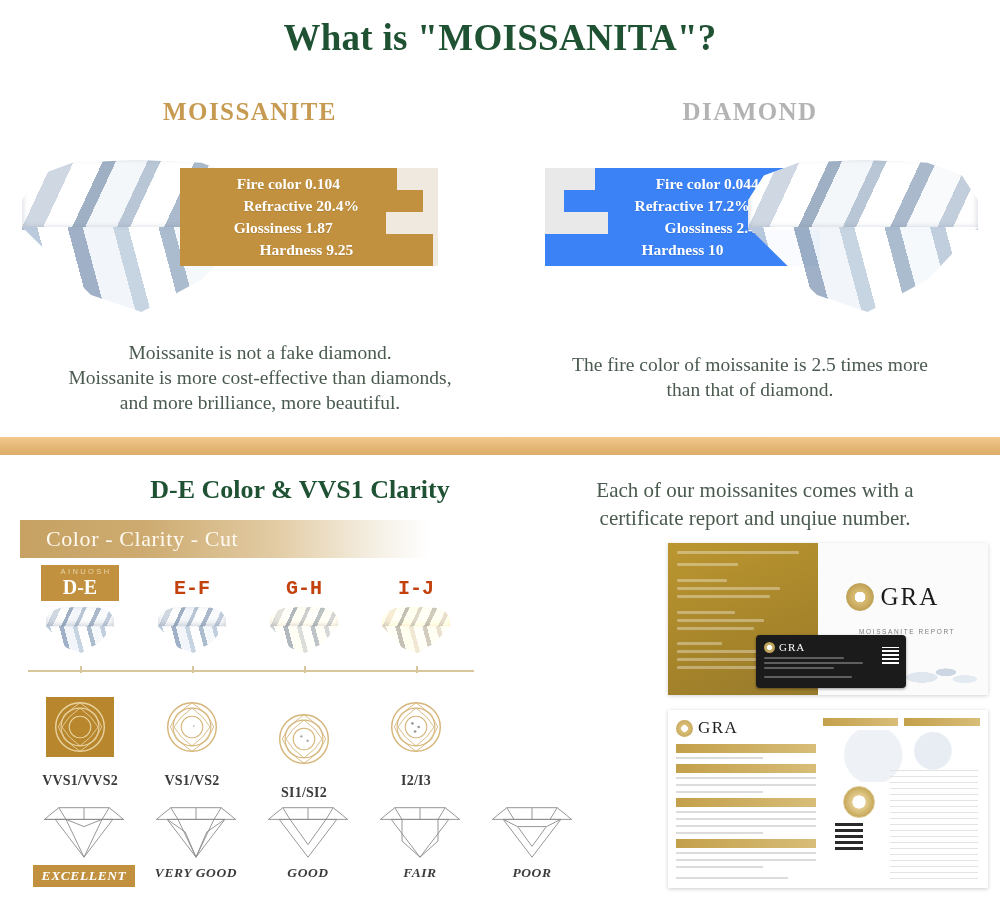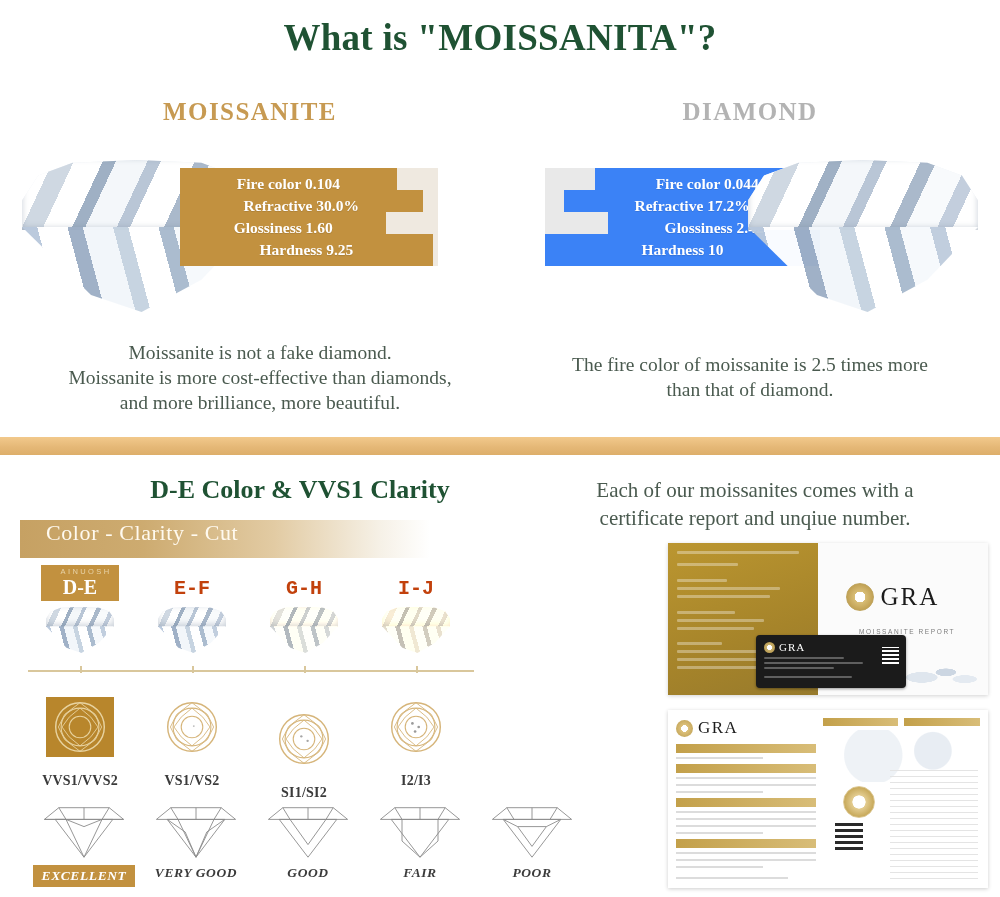--- a/index.html
+++ b/index.html
@@ -57,21 +57,21 @@
      background:linear-gradient(180deg,#f2c98c 0%,#e5b877 55%,#ddae6a 100%);}
 
   
   #subtitle-left{left:20px;top:475px;width:560px;text-align:center;
       font-size:26px;font-weight:700;color:#1f5233;}
   #subtitle-right{left:520px;top:476px;width:470px;text-align:center;
       font-size:21px;line-height:28px;color:#4a5a4f;}
 
   #clarity-banner{left:20px;top:520px;width:410px;height:38px;
       background:linear-gradient(90deg,#c6a163 0%,#cdab70 30%,#e2cba3 62%,#f6f1e7 88%,#ffffff 100%);
-      display:flex;align-items:flex-start;}
+      display:flex;align-items:center;}
   #clarity-banner span{padding-left:26px;color:#fffaf0;font-size:22px;letter-spacing:.6px;}
 
   
   #color-row{left:28px;top:565px;width:450px;height:120px;}
   .color-cell{position:absolute;width:104px;text-align:center;}
   .color-badge{display:inline-block;padding:2px 0 3px;width:78px;background:#c2913f;}
   .color-brand{display:block;font-size:7.5px;letter-spacing:2.4px;color:#e8d3a8;
       font-family:"Liberation Sans",sans-serif;line-height:10px;margin-left:12px;}
   .color-code{display:block;font-size:20px;font-weight:700;color:#fff;line-height:21px;}
   .color-plain{font-size:20px;font-weight:700;color:#c2410c;line-height:25px;padding-top:11px;font-family:Liberation Mono, monospace;}
@@ -159,25 +159,25 @@
   <div class="gem-bot"></div>
 </div>
 
 <div class="abs bar-group m" id="bars-moissanite">
   <div class="bar-row">
     <div class="bar-track"></div>
     <div class="bar-fill" style="width:84%">Fire color 0.104</div>
   </div>
   <div class="bar-row">
     <div class="bar-track"></div>
-    <div class="bar-fill" style="width:94%">Refractive 30.0%</div>
-  </div>
-  <div class="bar-row">
-    <div class="bar-track"></div>
-    <div class="bar-fill" style="width:80%">Glossiness 1.60</div>
+    <div class="bar-fill" style="width:94%">Refractive 20.4%</div>
+  </div>
+  <div class="bar-row">
+    <div class="bar-track"></div>
+    <div class="bar-fill" style="width:80%">Glossiness 1.87</div>
   </div>
   <div class="bar-row">
     <div class="bar-track"></div>
     <div class="bar-fill" style="width:98%">Hardness 9.25</div>
   </div>
 </div>
 
 <div class="abs bar-group d" id="bars-diamond">
   <div class="bar-row">
     <div class="bar-track"></div>

